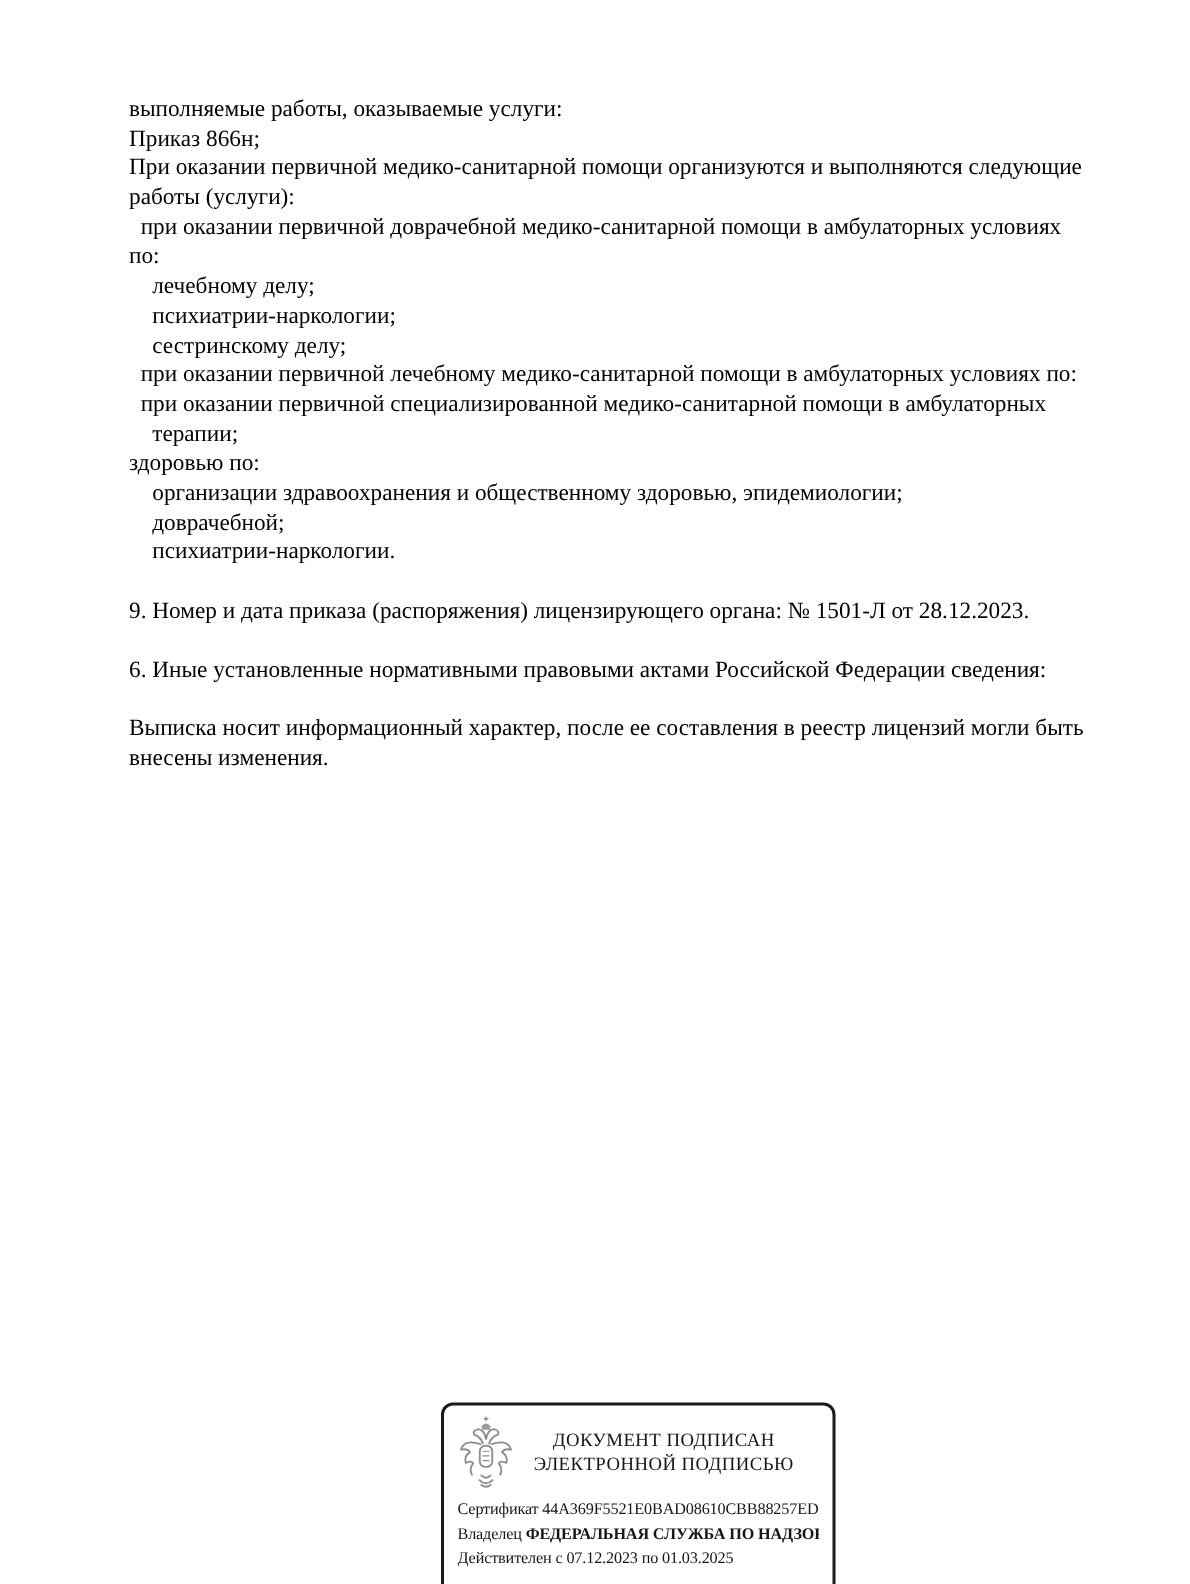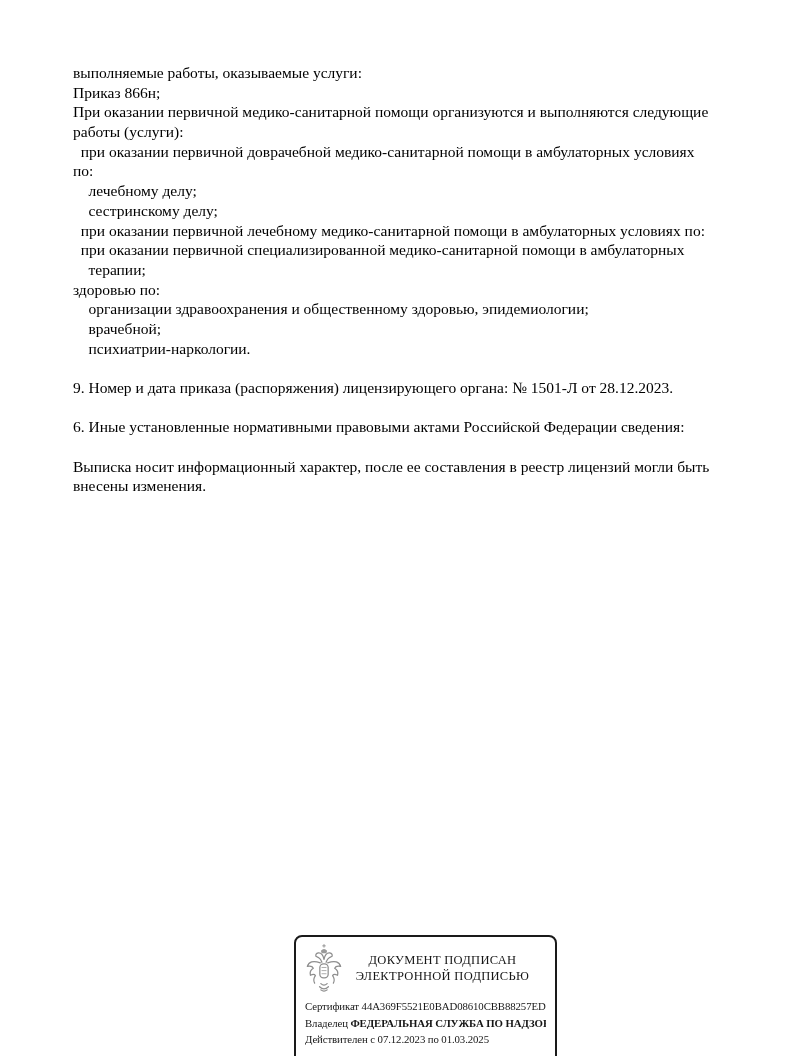--- a/index.html
+++ b/index.html
@@ -11,21 +11,21 @@
     position: relative;
     width: 793px;
     height: 1056px;
     background: #ffffff;
     overflow: hidden;
     font-family: "Liberation Serif", "DejaVu Serif", serif;
     color: #000000;
   }
   .body-text {
     position: absolute;
-    left: 73px;
+    left: 86px;
     top: 63px;
     width: 665px;
     font-size: 15.5px;
     line-height: 19.7px;
     color: #000000;
   }
   .line {
     white-space: pre;
     height: 19.7px;
     overflow: visible;
@@ -85,27 +85,28 @@
 <div class="page">
 
   <div class="body-text">
     <div class="line">выполняемые работы, оказываемые услуги:</div>
     <div class="line">Приказ 866н;</div>
     <div class="line">При оказании первичной медико-санитарной помощи организуются и выполняются следующие</div>
     <div class="line">работы (услуги):</div>
     <div class="line">  при оказании первичной доврачебной медико-санитарной помощи в амбулаторных условиях</div>
     <div class="line">по:</div>
     <div class="line">    лечебному делу;</div>
+    <div class="line">    психиатрии-наркологии;</div>
     <div class="line">    сестринскому делу;</div>
     <div class="line">  при оказании первичной лечебному медико-санитарной помощи в амбулаторных условиях по:</div>
     <div class="line">  при оказании первичной специализированной медико-санитарной помощи в амбулаторных</div>
     <div class="line">    терапии;</div>
     <div class="line">здоровью по:</div>
     <div class="line">    организации здравоохранения и общественному здоровью, эпидемиологии;</div>
-    <div class="line">    врачебной;</div>
+    <div class="line">    доврачебной;</div>
     <div class="line">    психиатрии-наркологии.</div>
     <div class="line"></div>
     <div class="line">9. Номер и дата приказа (распоряжения) лицензирующего органа: № 1501-Л от 28.12.2023.</div>
     <div class="line"></div>
     <div class="line">6. Иные установленные нормативными правовыми актами Российской Федерации сведения:</div>
     <div class="line"></div>
     <div class="line">Выписка носит информационный характер, после ее составления в реестр лицензий могли быть</div>
     <div class="line">внесены изменения.</div>
   </div>
 

